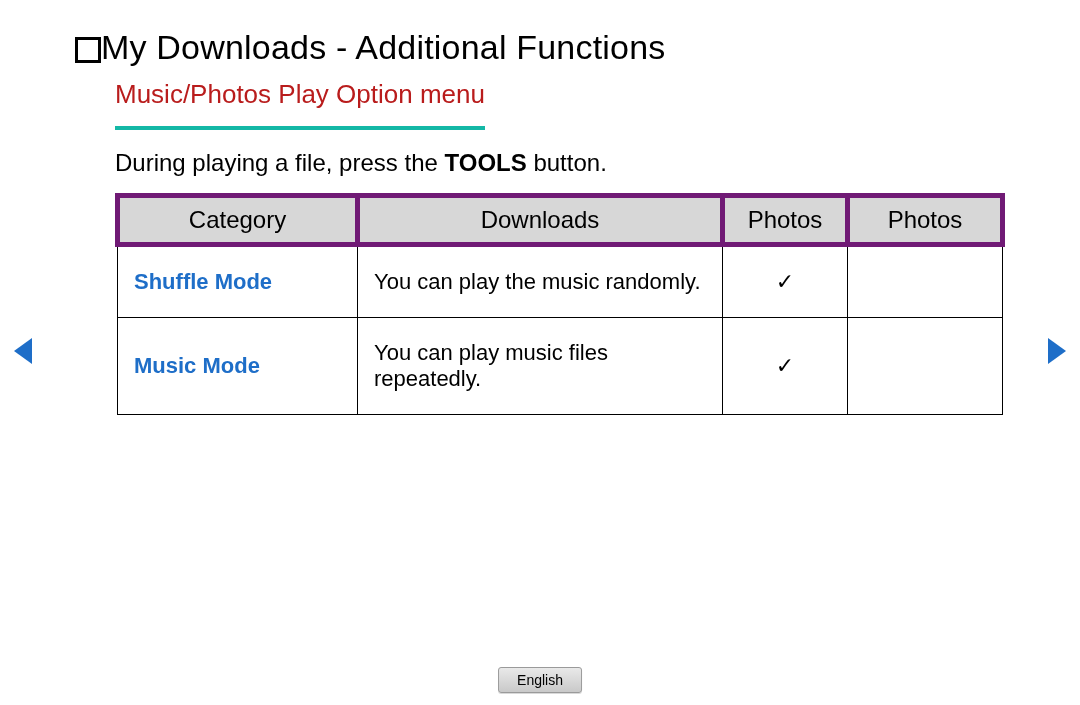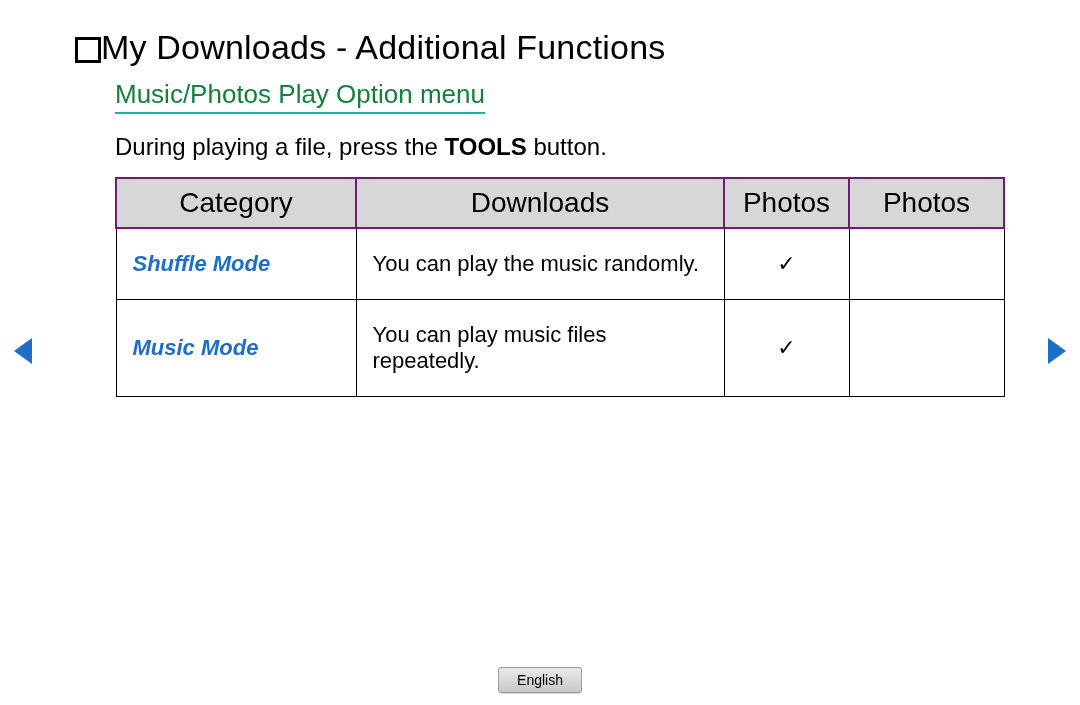--- a/index.html
+++ b/index.html
@@ -35,65 +35,64 @@
     font-size: 34px;
     font-weight: 400;
     color: #000;
     letter-spacing: 0.2px;
   }
   .sub-block {
     margin-left: 40px;
   }
   .subheading {
     font-size: 26px;
-    color: #15803d;
+    color: #b91c1c;
     font-weight: 400;
-    border-bottom: 2px solid #14b8a6;
+    border-bottom: 4px solid #14b8a6;
     display: inline-block;
-    padding-bottom: 2px;
+    padding-bottom: 16px;
     margin-bottom: 12px;
     margin-top: 4px;
   }
   .intro {
     font-size: 24px;
     color: #000;
     margin: 5px 0 14px 0;
     line-height: 1.35;
   }
   .intro .bold { font-weight: bold; }
   table.optmenu {
     width: 100%;
     border-collapse: collapse;
     table-layout: fixed;
   }
   table.optmenu th {
     background: #d7d7d7;
     font-weight: 400;
-    font-size: 28px;
+    font-size: 24px;
     color: #000;
-    border: 2px solid #701a75;
+    border: 5px solid #701a75;
     padding: 8px 6px;
     text-align: center;
   }
   table.optmenu td {
     border-left: 1px solid #000;
     border-right: 1px solid #000;
     border-bottom: 1px solid #000;
     padding: 22px 16px;
     font-size: 22px;
     vertical-align: middle;
   }
   .col-cat { width: 240px; }
   .col-op  { }
   .col-m   { width: 125px; }
   .col-p   { width: 155px; }
   .cat-cell {
     color: #1e6ec8;
     font-weight: 600;
-    font-style: italic;
   }
   .check-cell {
     text-align: center;
     font-size: 26px;
   }
   .nav-left, .nav-right {
     position: absolute;
     top: 338px;
     width: 0; height: 0;
     cursor: pointer;

